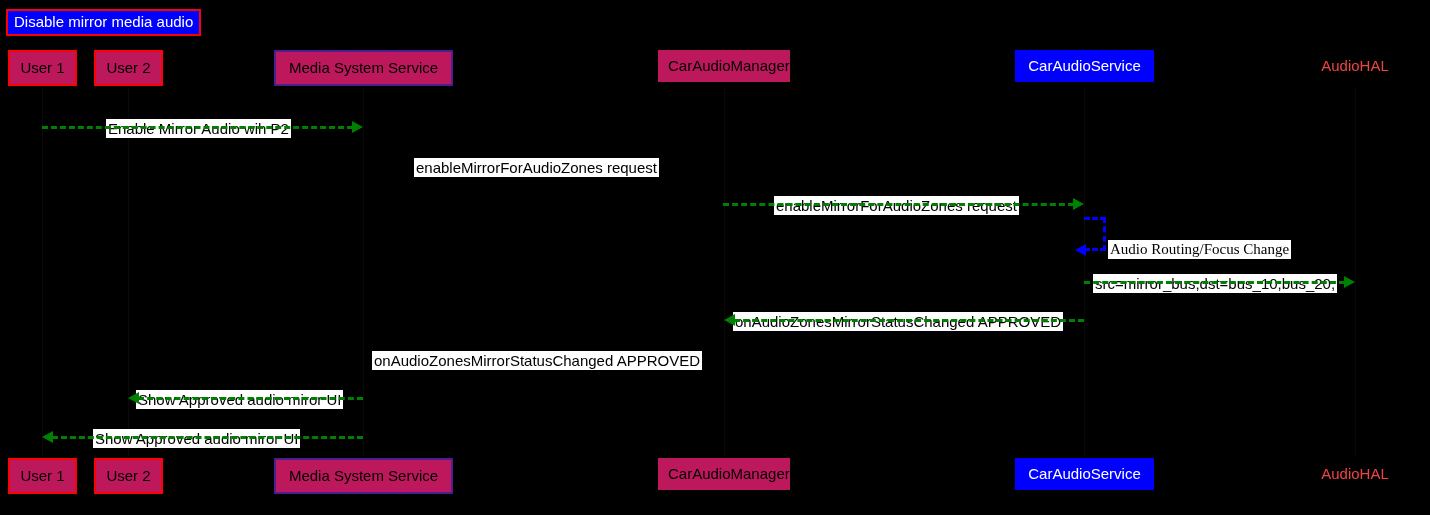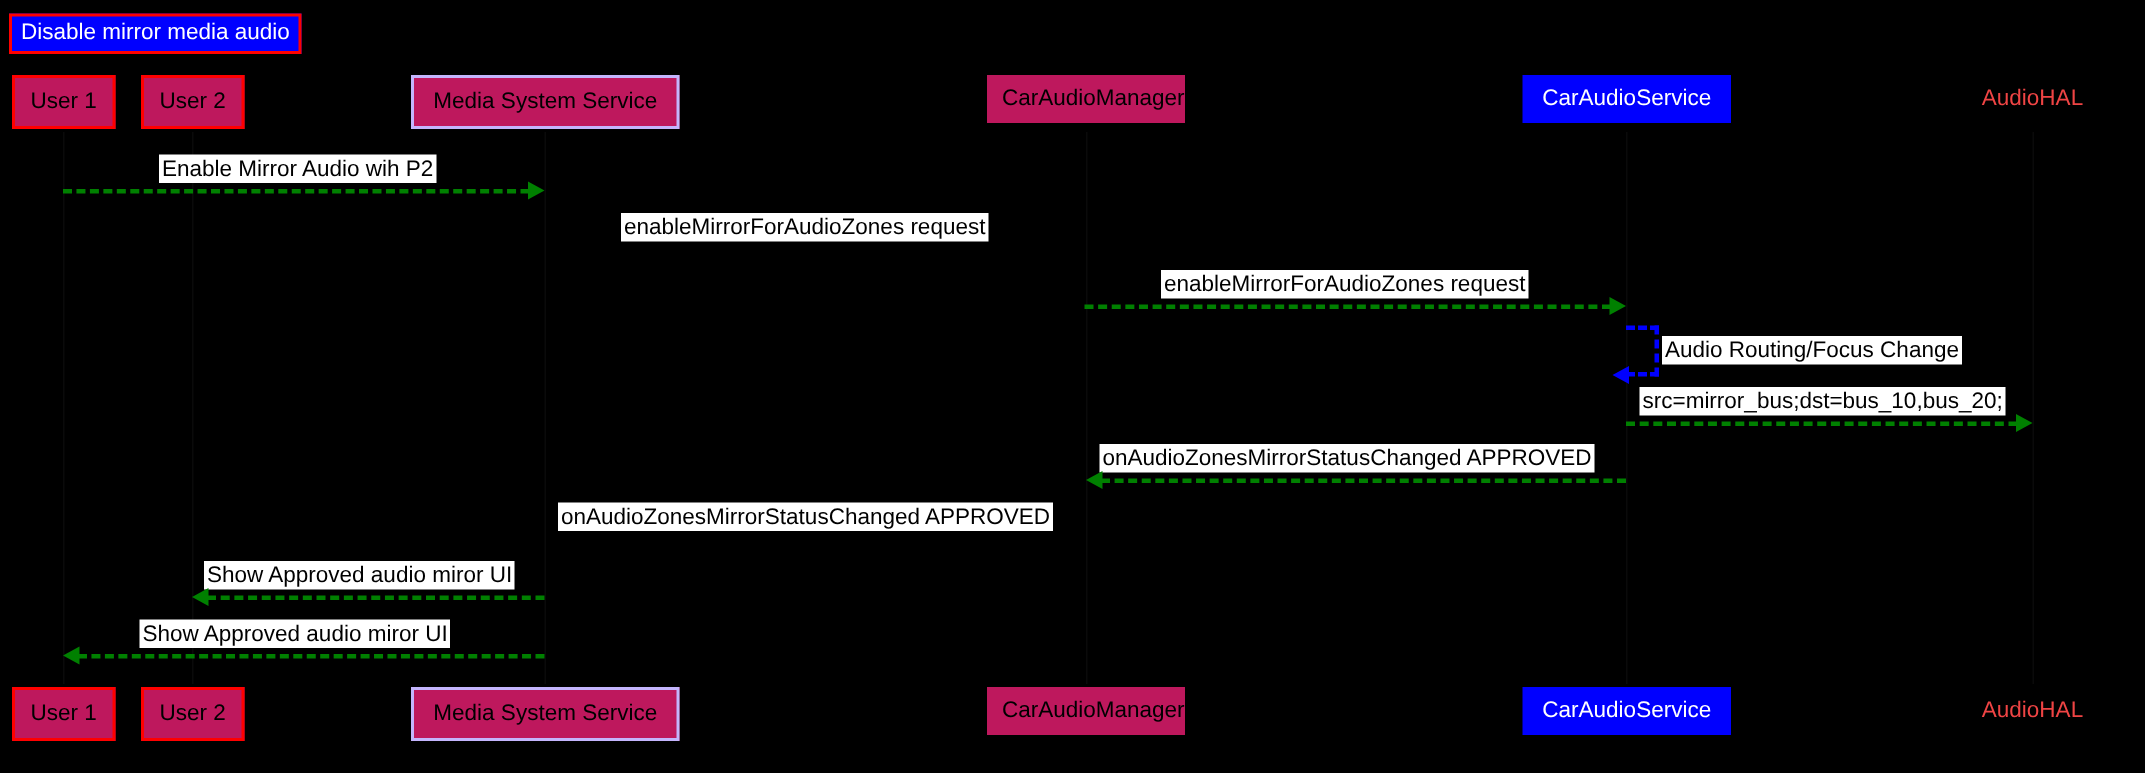--- a/index.html
+++ b/index.html
@@ -42,21 +42,21 @@
     white-space: nowrap;
     font-size: 15px;
     line-height: 20px;
     padding: 6px 10px;
   }
   .participant.boxed {
     background: #be185d;
     color: #000000;
   }
   .participant.red   { border: 2px solid #ff0000; }
-  .participant.green { border: 2px solid #c4b5fd; }
+  .participant.green { border: 2px solid #4c1d95; }
   .participant.blue  {
     background: #0000ff;
     color: #ffffff;
     border: none;
   }
   .participant.plain {
     background: transparent;
     color: #ef4444;
     border: none;
   }
@@ -72,20 +72,21 @@
 
   
   .msg-label {
     position: absolute;
     background: #ffffff;
     color: #000000;
     font-size: 15px;
     line-height: 19px;
     padding: 0px 2px;
     white-space: nowrap;
+    margin-top: 16px;
   }
   .arrow-line {
     position: absolute;
     height: 0;
     border-top: 3px dashed #008000;
   }
   .arrow-head {
     position: absolute;
     width: 0;
     height: 0;
@@ -143,21 +144,21 @@
     </div>
 
   <div id="messages">
       <div class="msg-label" style="left: 106px; top: 103px;">Enable Mirror Audio wih P2</div>
       <div class="arrow-line" style="border-top-color: rgb(0, 128, 0); top: 126px; left: 42px; width: 311px;"></div>
       <div class="arrow-head right" style="top: 121px; left: 352px; border-left-color: rgb(0, 128, 0);"></div>
       <div class="msg-label" style="left: 414px; top: 142px;">enableMirrorForAudioZones request</div>
       <div class="msg-label" style="left: 774px; top: 180px;">enableMirrorForAudioZones request</div>
       <div class="arrow-line" style="border-top-color: rgb(0, 128, 0); top: 203px; left: 723px; width: 351px;"></div>
       <div class="arrow-head right" style="top: 198px; left: 1073px; border-left-color: rgb(0, 128, 0);"></div>
-      <div class="msg-label" style="left: 1108px; top: 224px;">Audio Routing/Focus Change</div>
+      <div class="msg-label" style="left: 1108px; top: 224px; font-family: Liberation Serif, serif;">Audio Routing/Focus Change</div>
       <div class="self-loop" style="left: 1084px; top: 217px; width: 22px; height: 34px;"></div>
       <div class="self-arrow-head" style="left: 1075px; top: 244px;"></div>
       <div class="msg-label" style="left: 1093px; top: 258px;">src=mirror_bus;dst=bus_10,bus_20;</div>
       <div class="arrow-line" style="border-top-color: rgb(0, 128, 0); top: 281px; left: 1084px; width: 261px;"></div>
       <div class="arrow-head right" style="top: 276px; left: 1344px; border-left-color: rgb(0, 128, 0);"></div>
       <div class="msg-label" style="left: 733px; top: 296px;">onAudioZonesMirrorStatusChanged APPROVED</div>
       <div class="arrow-line" style="border-top-color: rgb(0, 128, 0); top: 319px; left: 734px; width: 350px;"></div>
       <div class="arrow-head left" style="top: 314px; left: 724px; border-right-color: rgb(0, 128, 0);"></div>
       <div class="msg-label" style="left: 372px; top: 335px;">onAudioZonesMirrorStatusChanged APPROVED</div>
       <div class="msg-label" style="left: 136px; top: 374px;">Show Approved audio miror UI</div>

